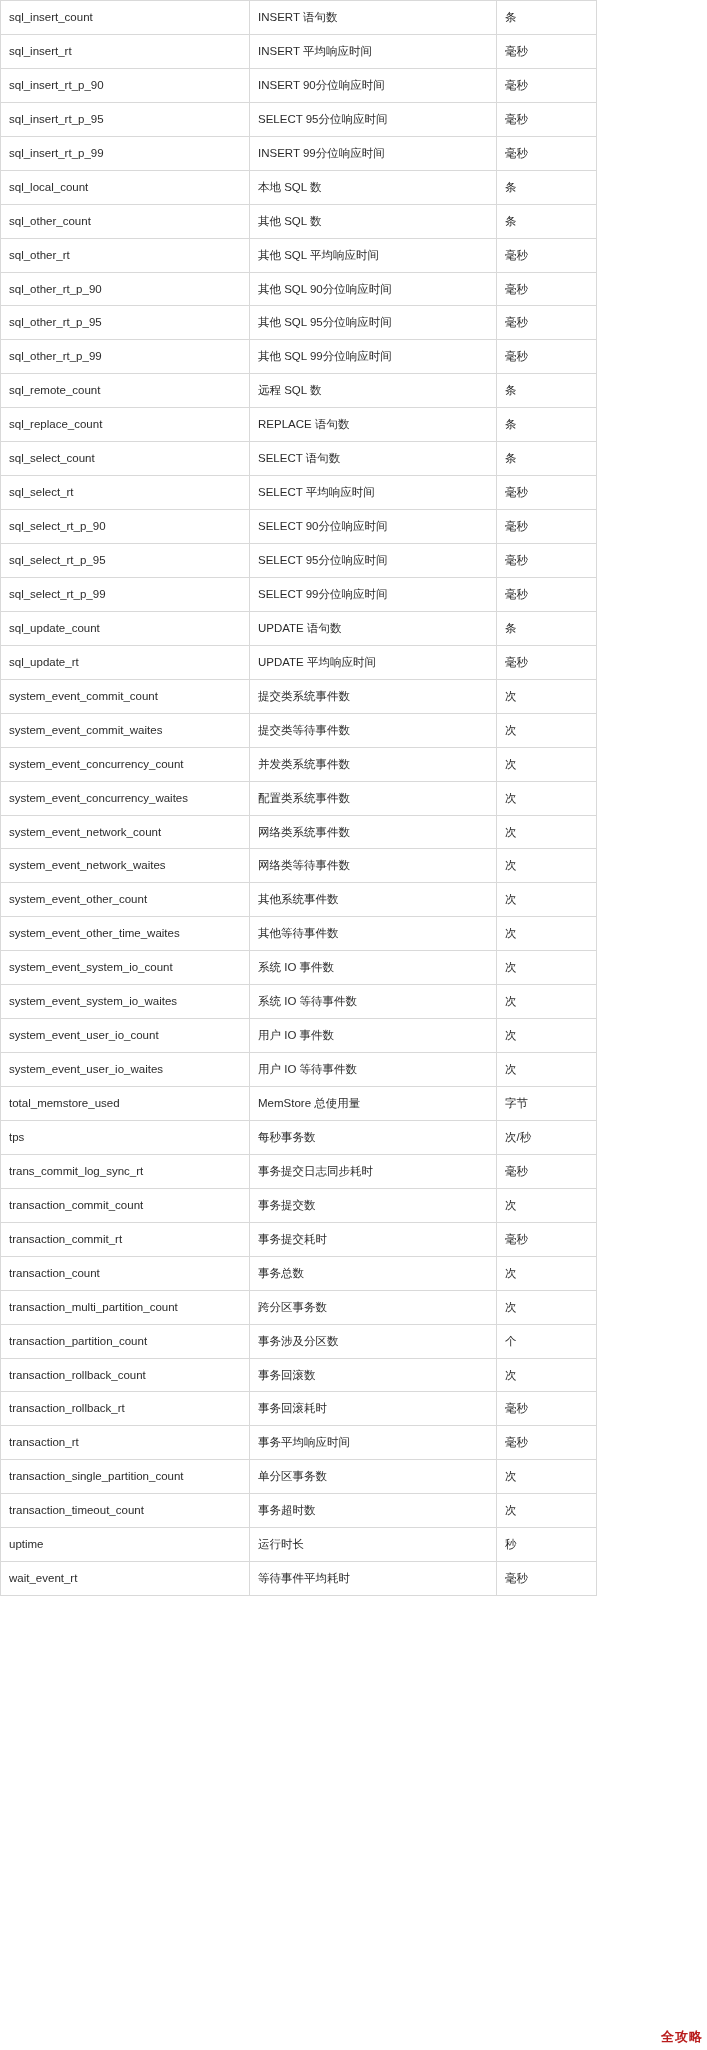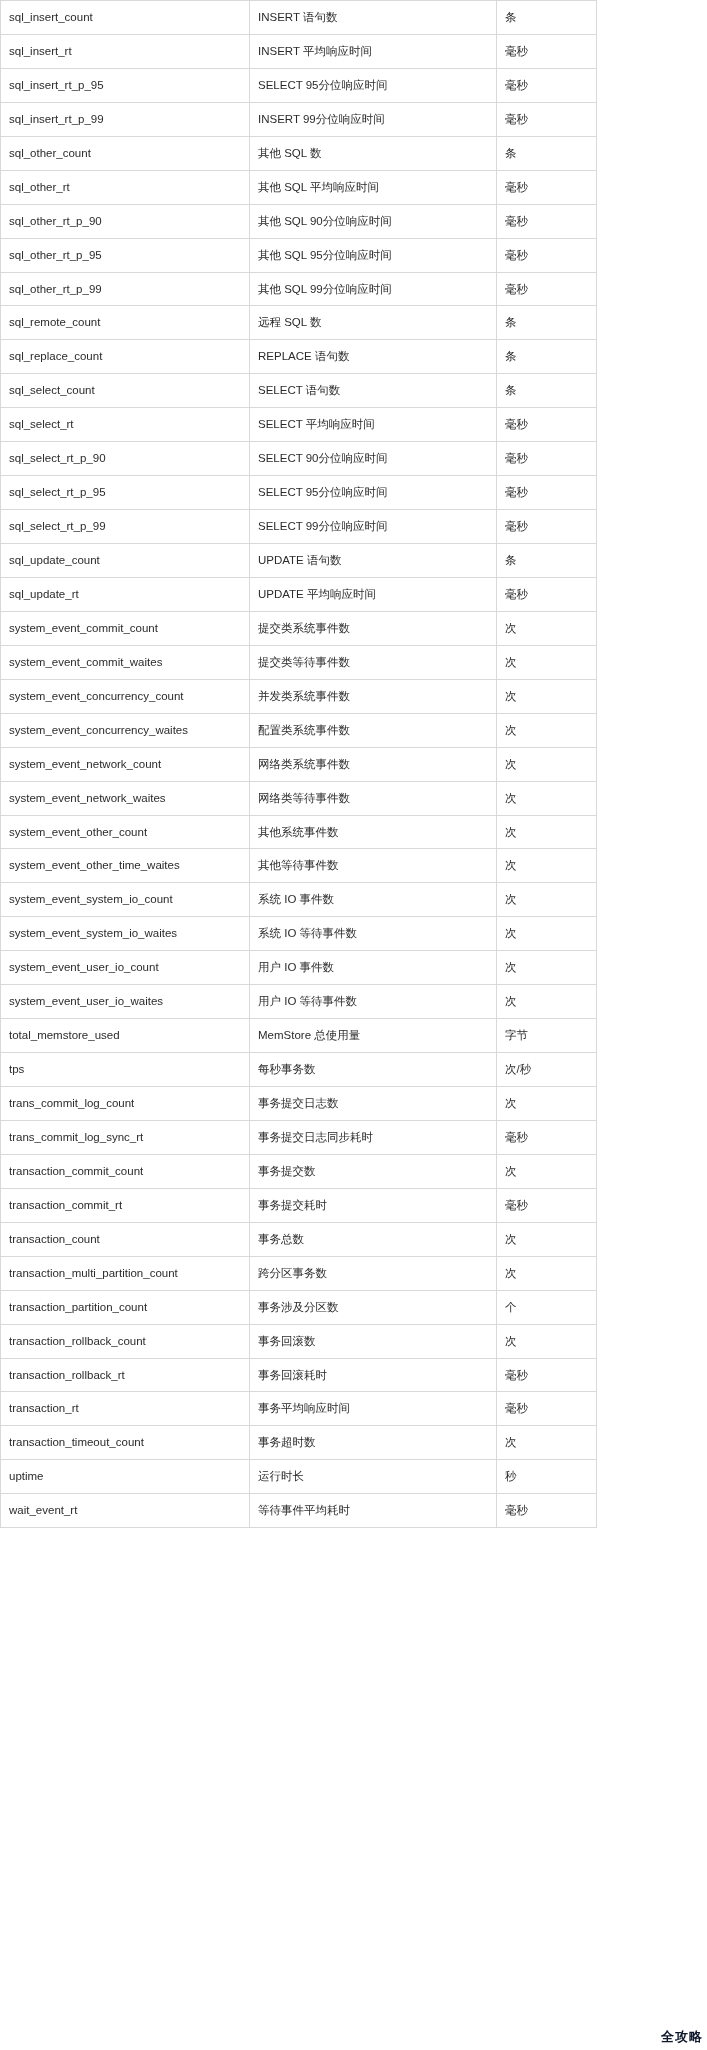--- a/index.html
+++ b/index.html
@@ -30,21 +30,21 @@
   }
   .col-name { width: 232px; margin-top: 48px; }
   .col-desc { width: 230px; }
   .col-unit { width: 83px; }
   .watermark {
     position: absolute;
     right: 4px;
     bottom: 4px;
     font-size: 13px;
     font-weight: bold;
-    color: #0f172a;
+    color: #b91c1c;
     letter-spacing: 1px;
     font-family: "Liberation Sans", "DejaVu Sans", sans-serif;
     text-shadow: 0 0 2px rgba(255,255,255,0.9);
   }
   .page-wrap {
     position: relative;
     width: 707px;
     min-height: 2050px;
   }
 </style>
@@ -58,28 +58,38 @@
           <td class="col-name">sql_insert_count</td>
           <td class="col-desc">INSERT 语句数</td>
           <td class="col-unit">条</td>
         </tr>
         <tr>
           <td class="col-name">sql_insert_rt</td>
           <td class="col-desc">INSERT 平均响应时间</td>
           <td class="col-unit">毫秒</td>
         </tr>
         <tr>
+          <td class="col-name">sql_insert_rt_p_90</td>
+          <td class="col-desc">INSERT 90分位响应时间</td>
+          <td class="col-unit">毫秒</td>
+        </tr>
+        <tr>
           <td class="col-name">sql_insert_rt_p_95</td>
           <td class="col-desc">SELECT 95分位响应时间</td>
           <td class="col-unit">毫秒</td>
         </tr>
         <tr>
           <td class="col-name">sql_insert_rt_p_99</td>
           <td class="col-desc">INSERT 99分位响应时间</td>
           <td class="col-unit">毫秒</td>
+        </tr>
+        <tr>
+          <td class="col-name">sql_local_count</td>
+          <td class="col-desc">本地 SQL 数</td>
+          <td class="col-unit">条</td>
         </tr>
         <tr>
           <td class="col-name">sql_other_count</td>
           <td class="col-desc">其他 SQL 数</td>
           <td class="col-unit">条</td>
         </tr>
         <tr>
           <td class="col-name">sql_other_rt</td>
           <td class="col-desc">其他 SQL 平均响应时间</td>
           <td class="col-unit">毫秒</td>
@@ -208,25 +218,20 @@
           <td class="col-name">total_memstore_used</td>
           <td class="col-desc">MemStore 总使用量</td>
           <td class="col-unit">字节</td>
         </tr>
         <tr>
           <td class="col-name">tps</td>
           <td class="col-desc">每秒事务数</td>
           <td class="col-unit">次/秒</td>
         </tr>
         <tr>
-          <td class="col-name">trans_commit_log_count</td>
-          <td class="col-desc">事务提交日志数</td>
-          <td class="col-unit">次</td>
-        </tr>
-        <tr>
           <td class="col-name">trans_commit_log_sync_rt</td>
           <td class="col-desc">事务提交日志同步耗时</td>
           <td class="col-unit">毫秒</td>
         </tr>
         <tr>
           <td class="col-name">transaction_commit_count</td>
           <td class="col-desc">事务提交数</td>
           <td class="col-unit">次</td>
         </tr>
         <tr>
@@ -256,20 +261,25 @@
         </tr>
         <tr>
           <td class="col-name">transaction_rollback_rt</td>
           <td class="col-desc">事务回滚耗时</td>
           <td class="col-unit">毫秒</td>
         </tr>
         <tr>
           <td class="col-name">transaction_rt</td>
           <td class="col-desc">事务平均响应时间</td>
           <td class="col-unit">毫秒</td>
+        </tr>
+        <tr>
+          <td class="col-name">transaction_single_partition_count</td>
+          <td class="col-desc">单分区事务数</td>
+          <td class="col-unit">次</td>
         </tr>
         <tr>
           <td class="col-name">transaction_timeout_count</td>
           <td class="col-desc">事务超时数</td>
           <td class="col-unit">次</td>
         </tr>
         <tr>
           <td class="col-name">uptime</td>
           <td class="col-desc">运行时长</td>
           <td class="col-unit">秒</td>

